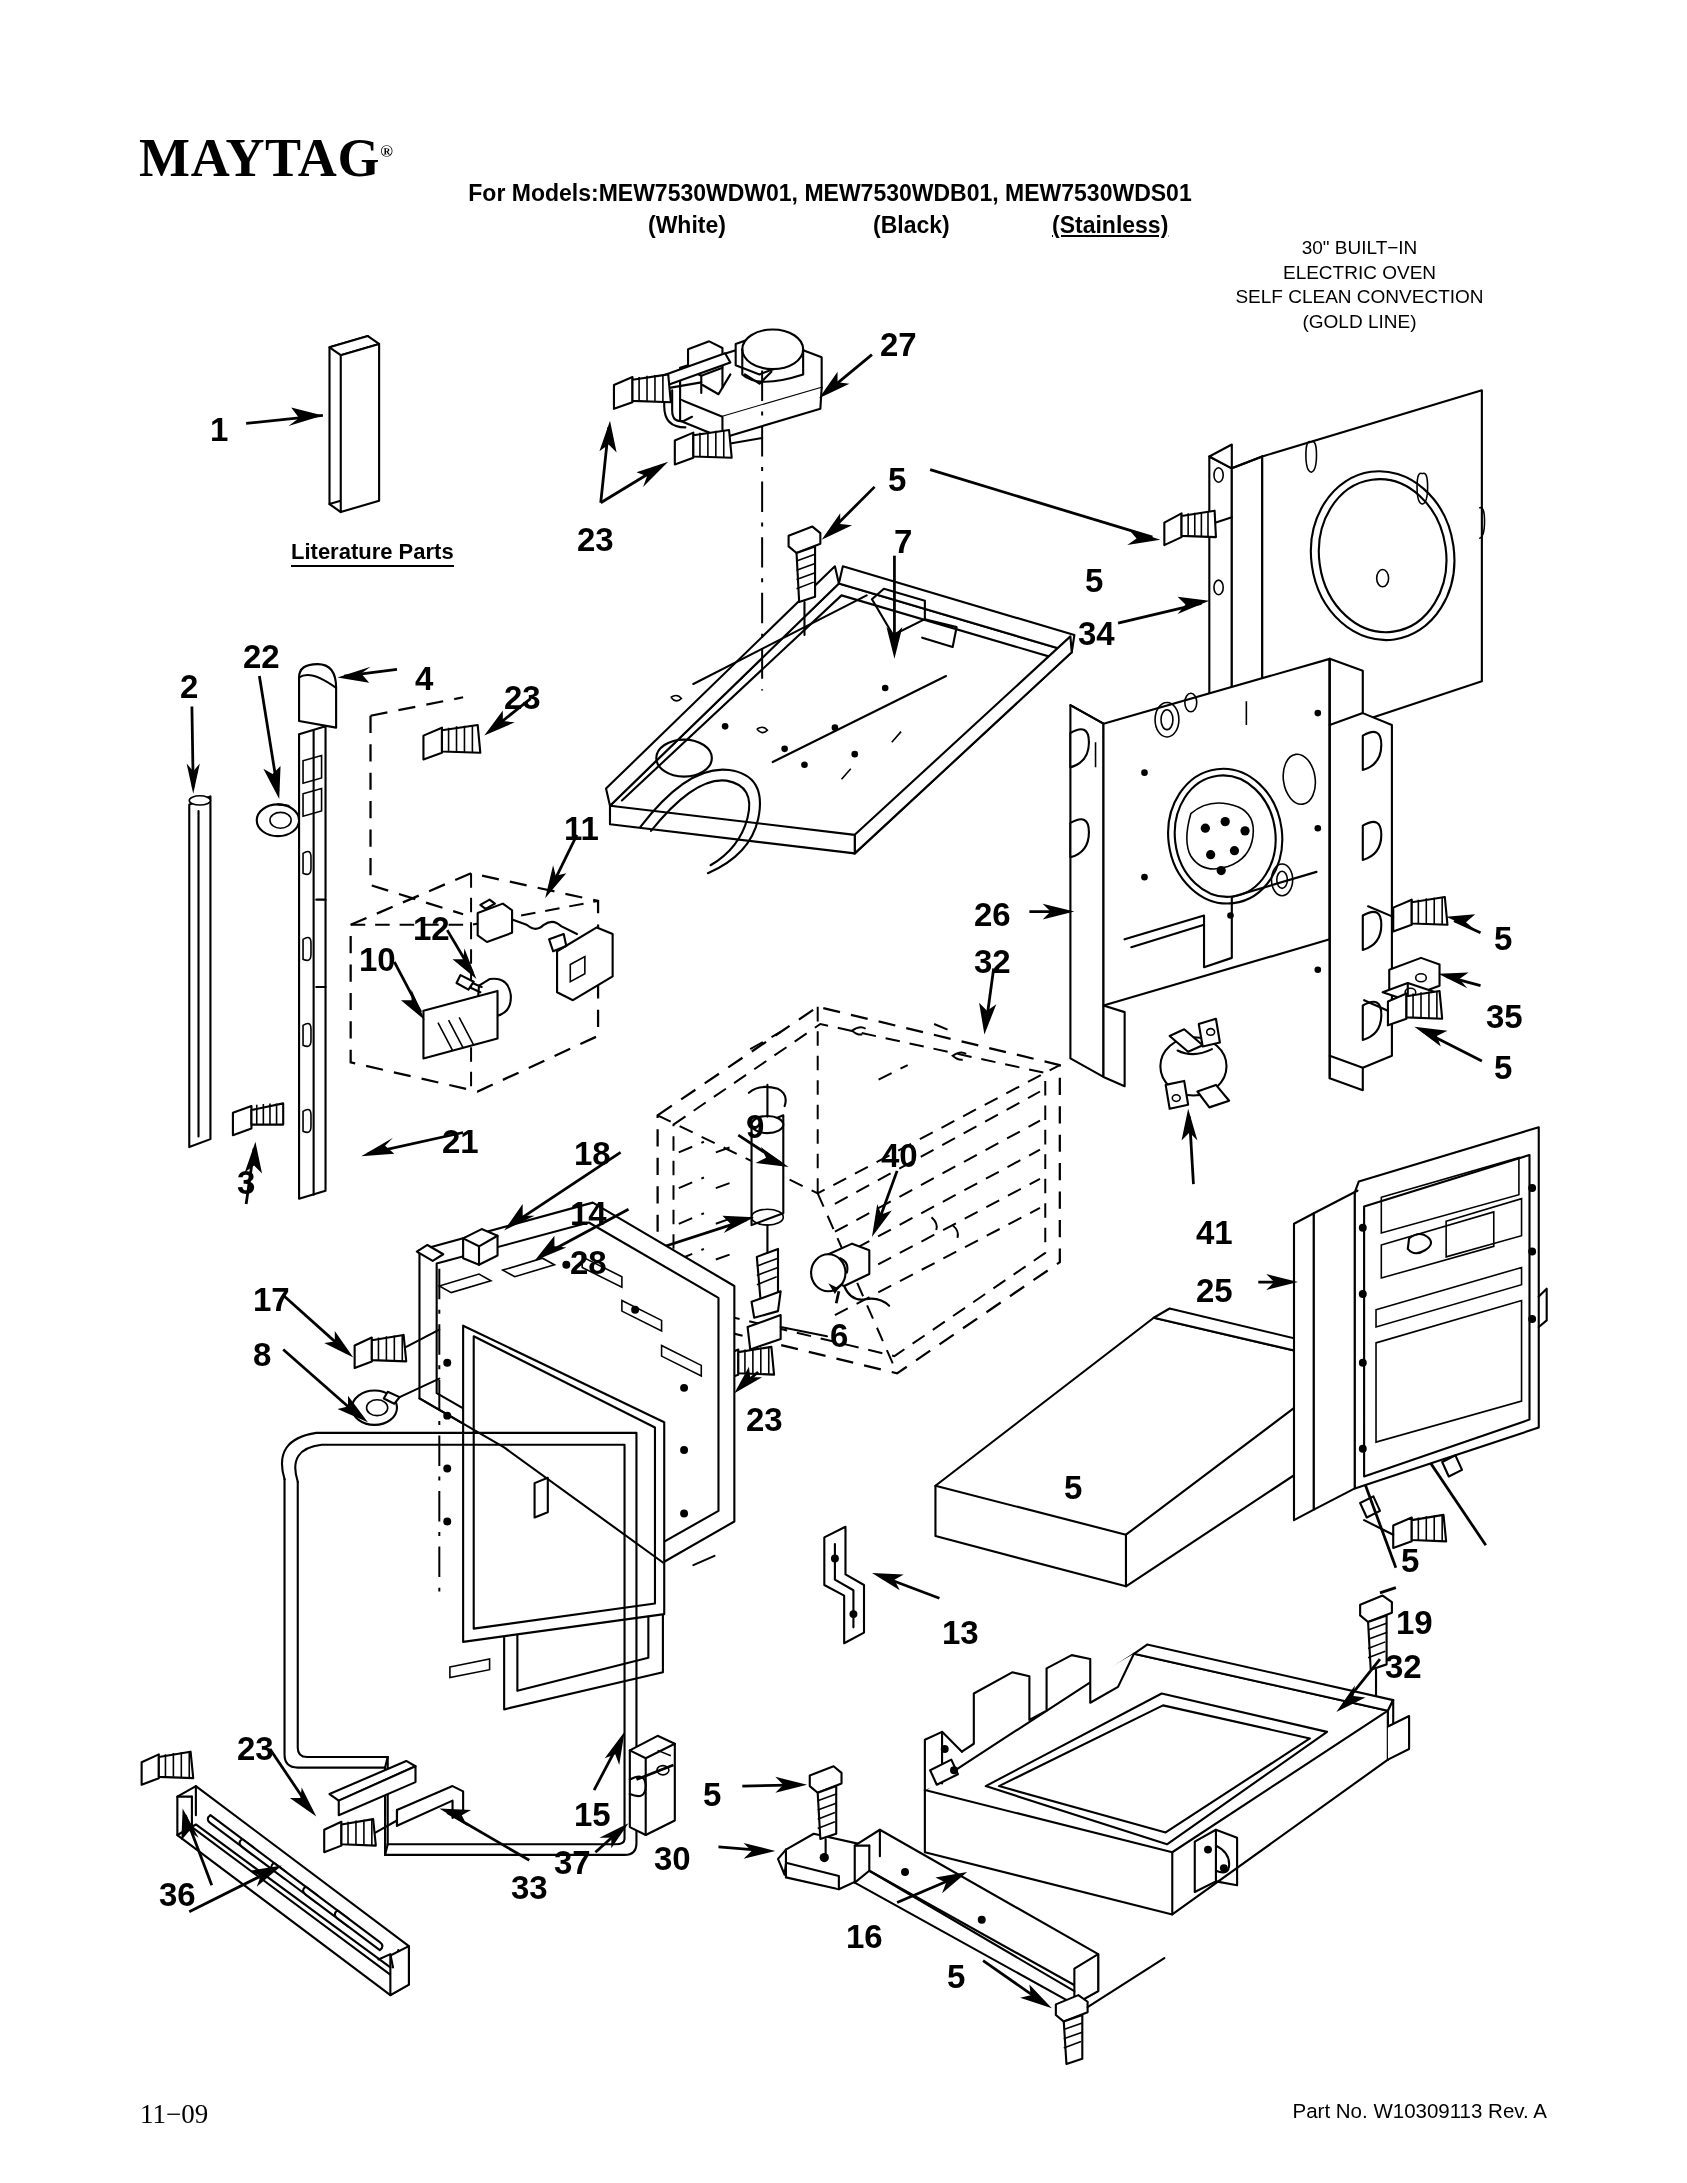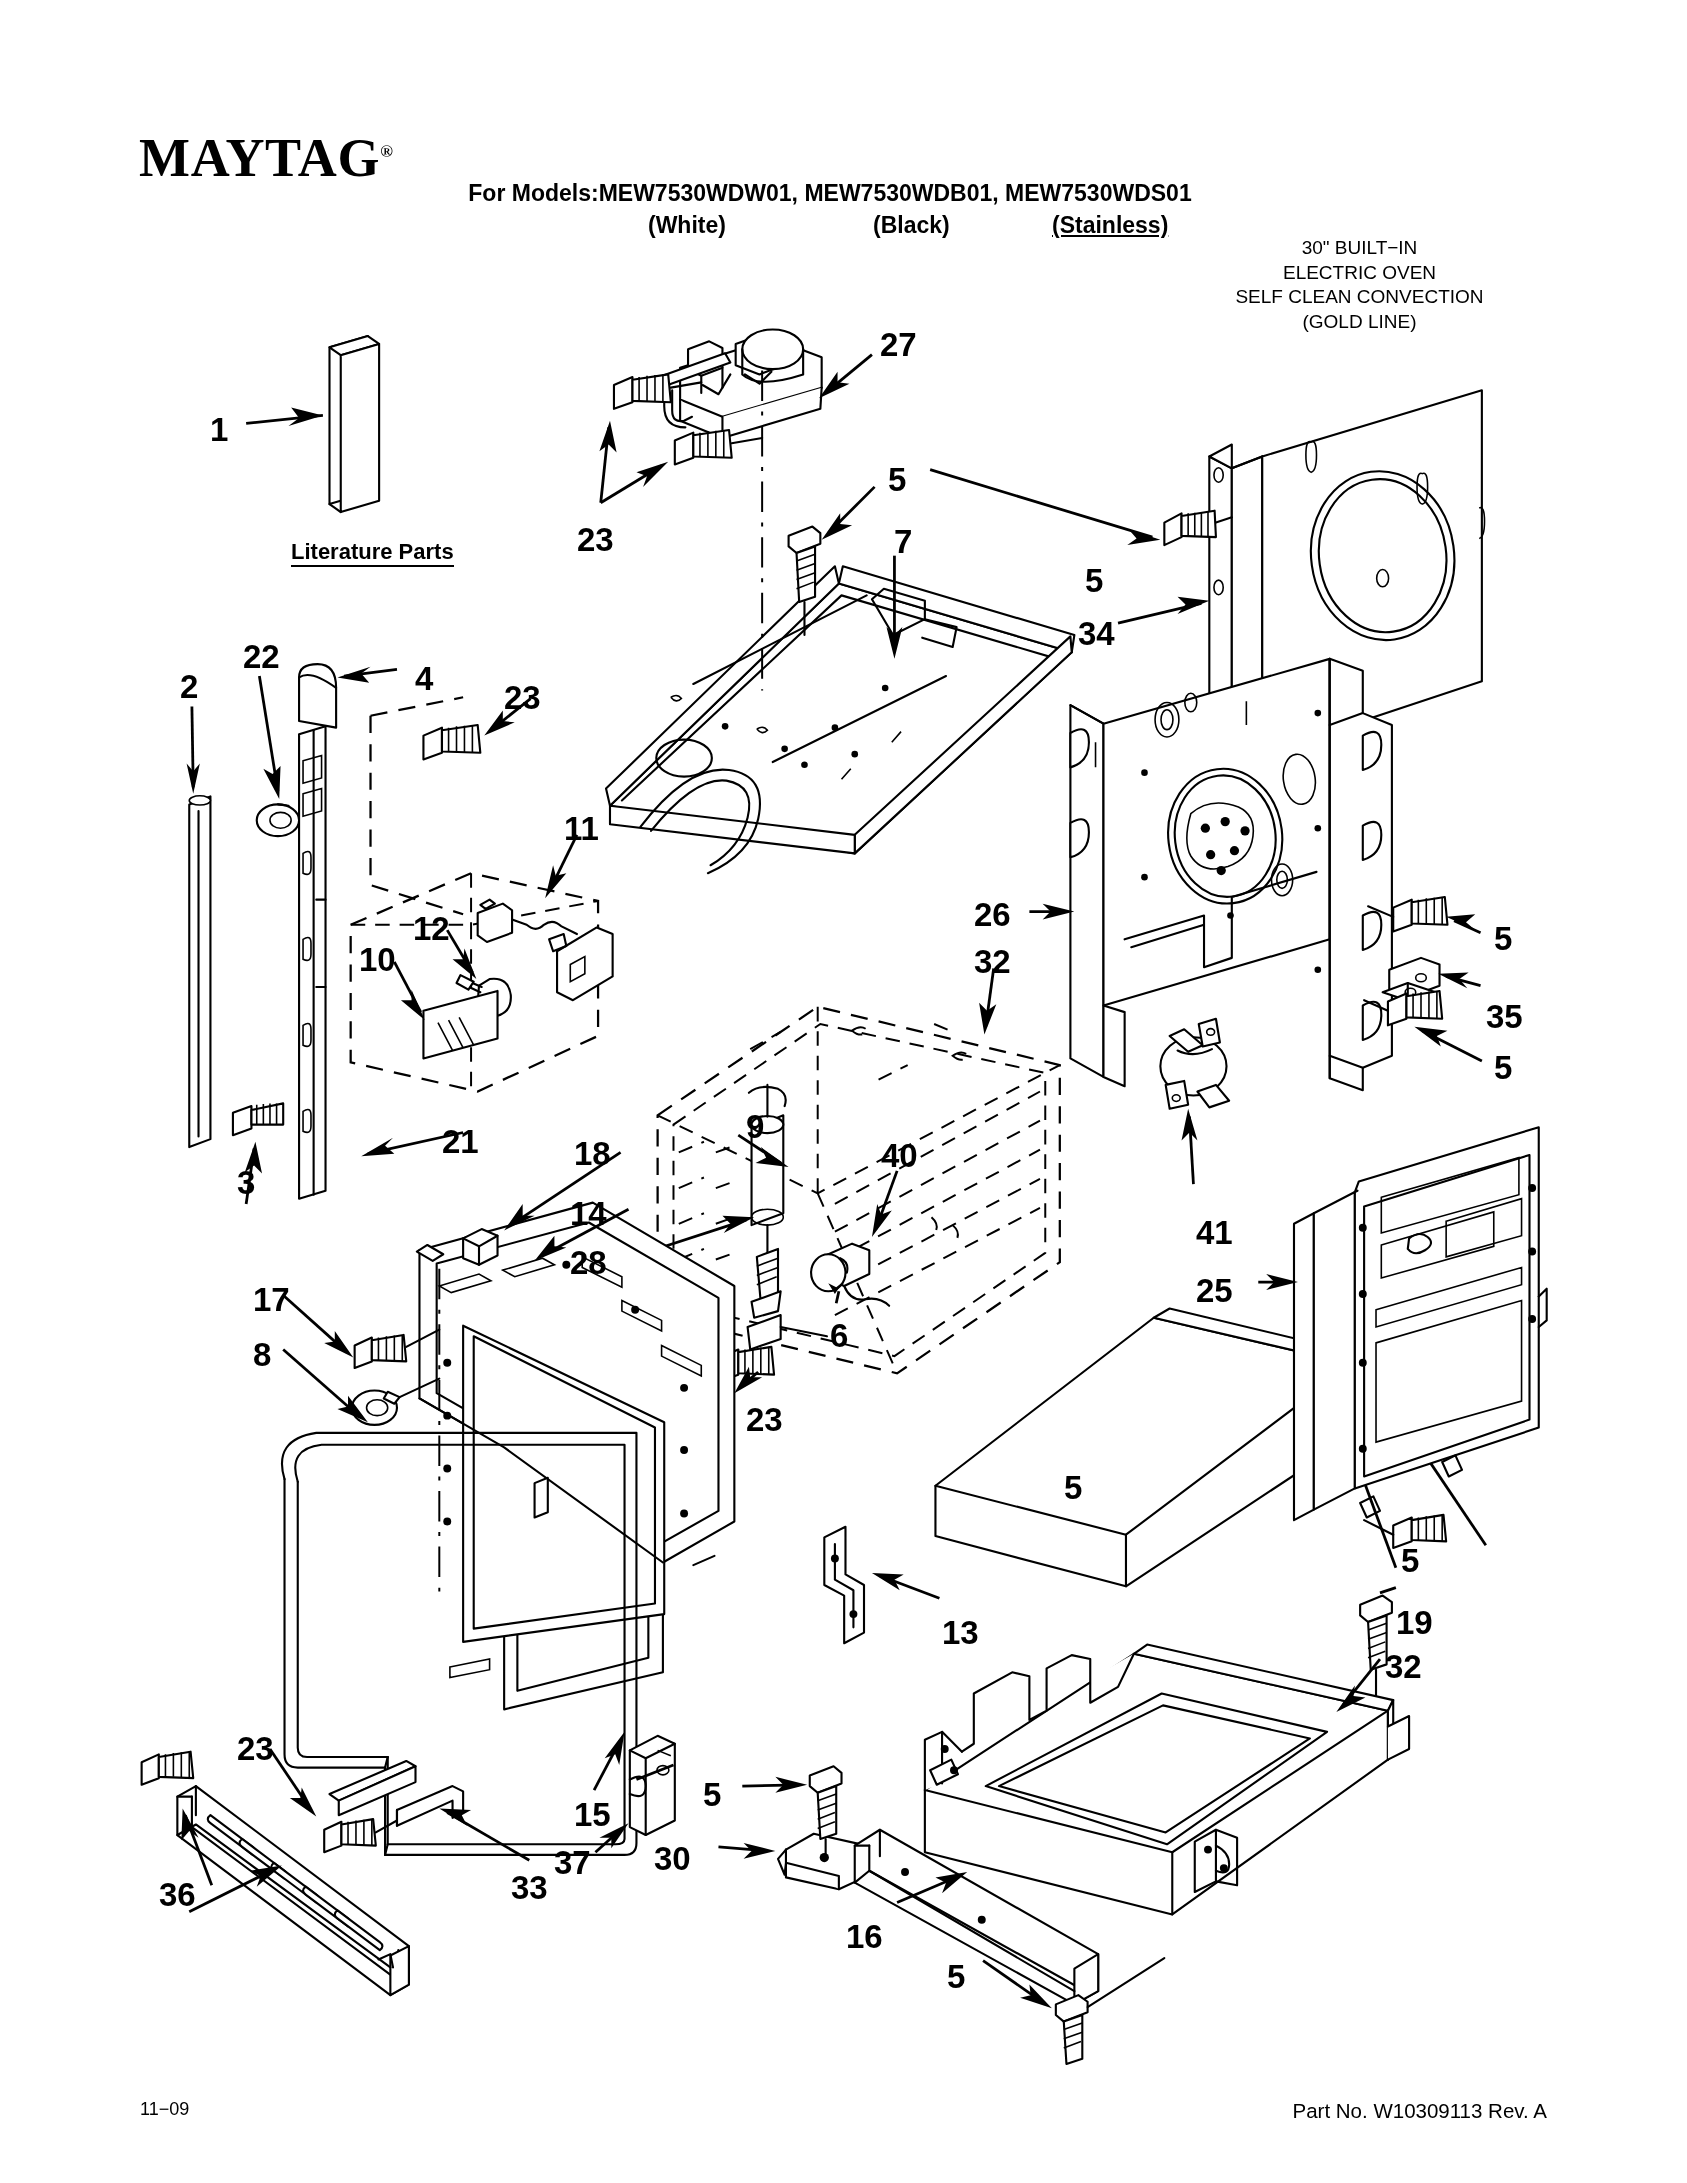--- a/index.html
+++ b/index.html
@@ -33,21 +33,21 @@
   .c-white{left:225px;}
   .c-black{left:450px;}
   .c-stain{left:629px;text-decoration:underline;}
 
   .prodtype{
     position:absolute;left:1184px;top:236px;width:351px;
     text-align:center;font-size:19px;line-height:1.3;white-space:nowrap;
   }
 
   
-  .foot-l{position:absolute;left:140px;top:2099px;font-size:18px;}
+  .foot-l{position:absolute;left:140px;top:2099px;font-size:27px;font-family:Liberation Serif, serif;}
   .foot-r{position:absolute;right:140px;top:2099px;font-size:20.5px;white-space:nowrap;}
 
   
   .cn{
     position:absolute;font-size:33px;font-weight:bold;
     line-height:1;white-space:nowrap;
     font-family:"Liberation Sans","DejaVu Sans",sans-serif;
   }
 
   .litlabel{

